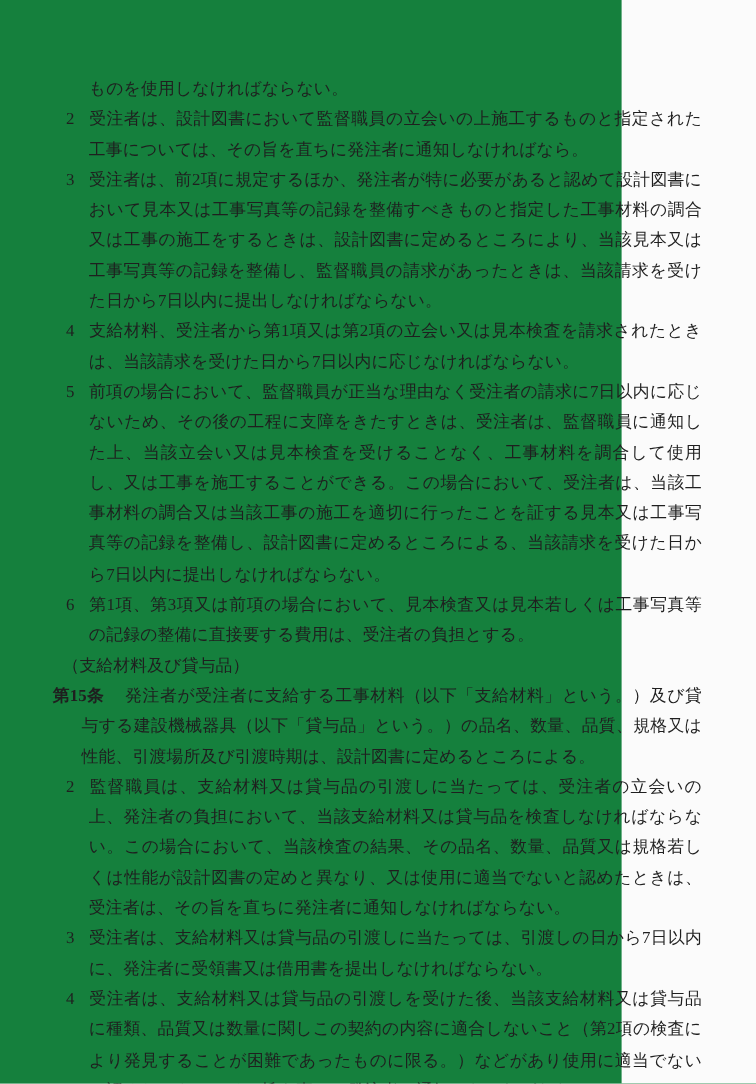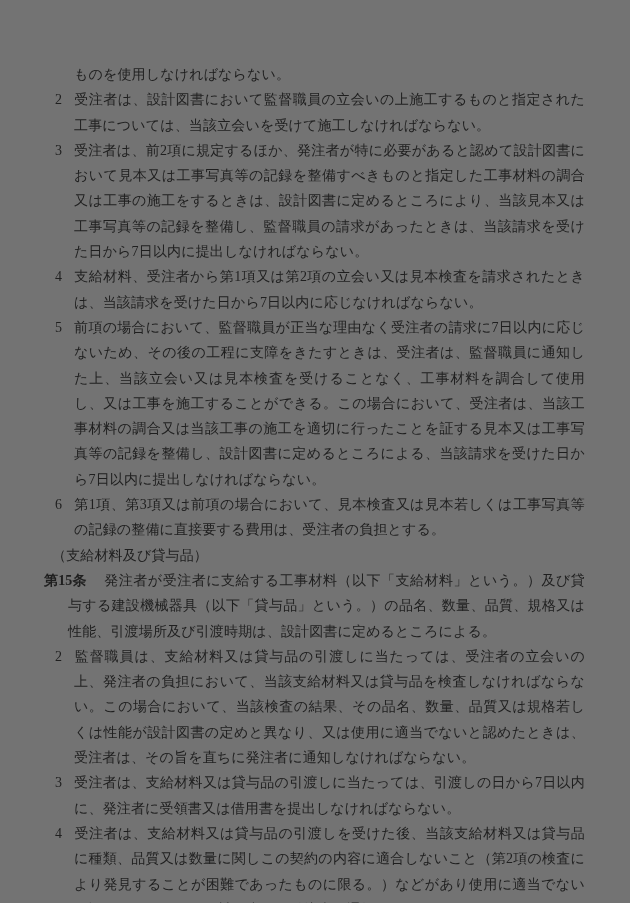--- a/index.html
+++ b/index.html
@@ -8,23 +8,23 @@
   }
   body {
     width: 630px;
     height: 903px;
     background: #fbfbfb;
     font-family: "Liberation Serif", "DejaVu Serif", serif;
     overflow: hidden;
   }
   .page {
     position: relative;
-    width: 630px;
+    width: 518px;
     height: 903px;
-    background: #737373;
+    background: #15803d;
   }
   .doc {
     position: absolute;
     left: 44px;
     top: 62px;
     width: 541px;
     color: #1f1f1f;
     font-size: 14px;
     line-height: 25.3px;
     letter-spacing: 0.15px;
@@ -64,21 +64,21 @@
     text-indent: 0;
     font-weight: bold;
   }
 </style>
 </head>
 <body>
 
 <div class="page">
   <div class="doc">
       <p class="para continuation"><span>ものを使用しなければならない。</span></p>
-      <p class="para item"><span class="num">2</span><span>受注者は、設計図書において監督職員の立会いの上施工するものと指定された工事については、当該立会いを受けて施工しなければならない。</span></p>
+      <p class="para item"><span class="num">2</span><span>受注者は、設計図書において監督職員の立会いの上施工するものと指定された工事については、その旨を直ちに発注者に通知しなければなら。</span></p>
       <p class="para item"><span class="num">3</span><span>受注者は、前2項に規定するほか、発注者が特に必要があると認めて設計図書において見本又は工事写真等の記録を整備すべきものと指定した工事材料の調合又は工事の施工をするときは、設計図書に定めるところにより、当該見本又は工事写真等の記録を整備し、監督職員の請求があったときは、当該請求を受けた日から7日以内に提出しなければならない。</span></p>
       <p class="para item"><span class="num">4</span><span>支給材料、受注者から第1項又は第2項の立会い又は見本検査を請求されたときは、当該請求を受けた日から7日以内に応じなければならない。</span></p>
       <p class="para item"><span class="num">5</span><span>前項の場合において、監督職員が正当な理由なく受注者の請求に7日以内に応じないため、その後の工程に支障をきたすときは、受注者は、監督職員に通知した上、当該立会い又は見本検査を受けることなく、工事材料を調合して使用し、又は工事を施工することができる。この場合において、受注者は、当該工事材料の調合又は当該工事の施工を適切に行ったことを証する見本又は工事写真等の記録を整備し、設計図書に定めるところによる、当該請求を受けた日から7日以内に提出しなければならない。</span></p>
       <p class="para item"><span class="num">6</span><span>第1項、第3項又は前項の場合において、見本検査又は見本若しくは工事写真等の記録の整備に直接要する費用は、受注者の負担とする。</span></p>
       <p class="para heading"><span>（支給材料及び貸与品）</span></p>
       <p class="para article"><span class="anum">第15条</span><span>発注者が受注者に支給する工事材料（以下「支給材料」という。）及び貸与する建設機械器具（以下「貸与品」という。）の品名、数量、品質、規格又は性能、引渡場所及び引渡時期は、設計図書に定めるところによる。</span></p>
       <p class="para item"><span class="num">2</span><span>監督職員は、支給材料又は貸与品の引渡しに当たっては、受注者の立会いの上、発注者の負担において、当該支給材料又は貸与品を検査しなければならない。この場合において、当該検査の結果、その品名、数量、品質又は規格若しくは性能が設計図書の定めと異なり、又は使用に適当でないと認めたときは、受注者は、その旨を直ちに発注者に通知しなければならない。</span></p>
       <p class="para item"><span class="num">3</span><span>受注者は、支給材料又は貸与品の引渡しに当たっては、引渡しの日から7日以内に、発注者に受領書又は借用書を提出しなければならない。</span></p>
       <p class="para item"><span class="num">4</span><span>受注者は、支給材料又は貸与品の引渡しを受けた後、当該支給材料又は貸与品に種類、品質又は数量に関しこの契約の内容に適合しないこと（第2項の検査により発見することが困難であったものに限る。）などがあり使用に適当でないと認めたときは、その旨を直ちに発注者に通知しなければなら</span></p>
     </div>

